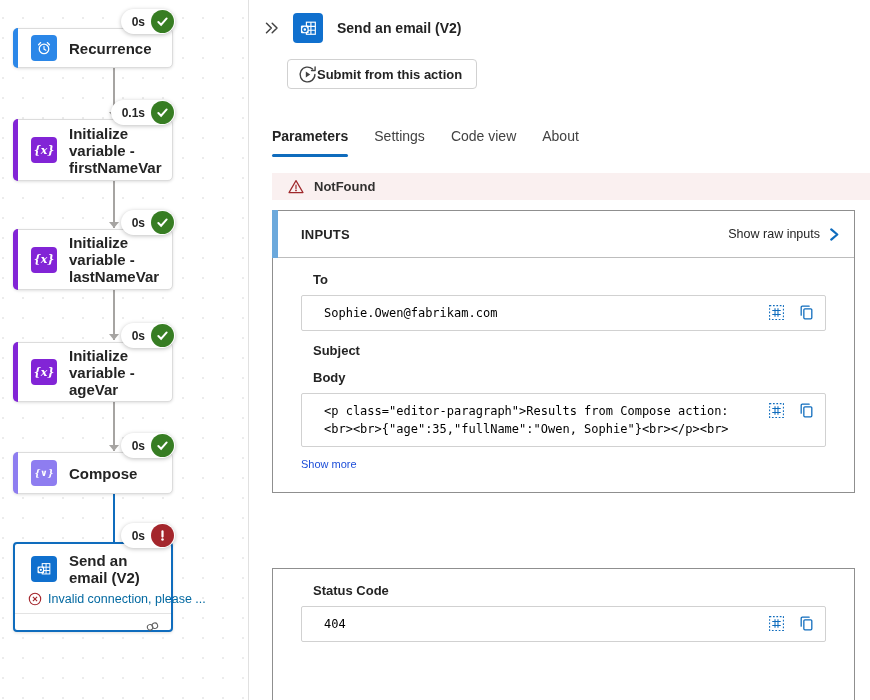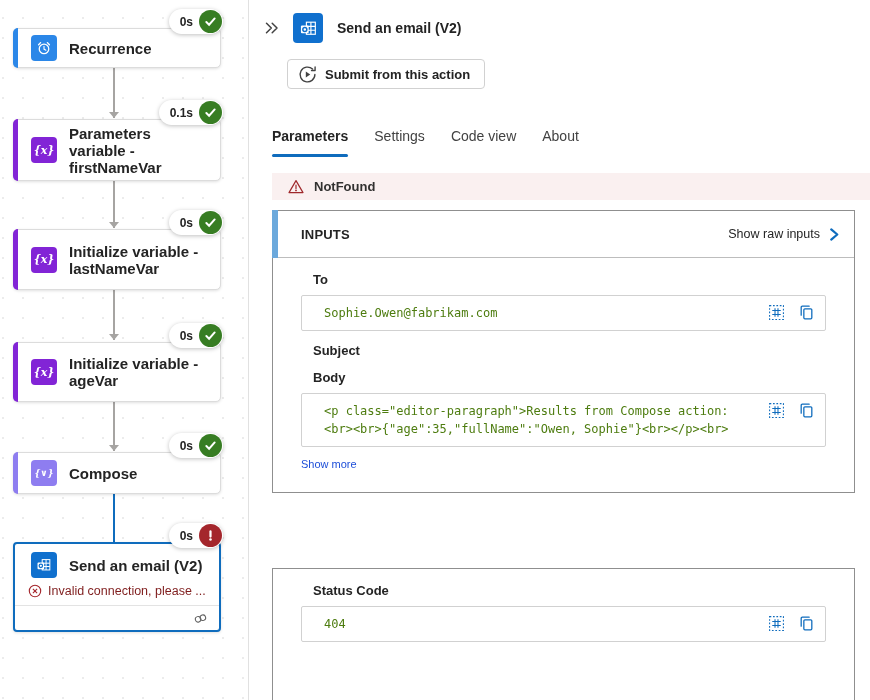--- a/index.html
+++ b/index.html
@@ -11,21 +11,21 @@
   
   .canvas { position:absolute; left:0; top:0; width:248px; height:700px; background:#fff;
             background-image:radial-gradient(circle,#ececec 1px,transparent 1.3px);
             background-size:20px 20px; background-position:13px 8px; }
 
   .edge { position:absolute; left:113px; width:1.6px; background:#a6a4a2; }
   .edge.arrow::after { content:''; position:absolute; bottom:0; left:-4.2px;
             border:5px solid transparent; border-bottom:0; border-top:6px solid #a6a4a2; }
   .edge.blue { background:#0f6cbd; width:2px; }
 
-  .node { position:absolute; left:13px; width:208px; }
+  .node { position:absolute; left:13px; width:160px; }
   .ncard { position:relative; height:100%; background:#fff; border:1px solid #dcdcdc;
            border-radius:5px; box-shadow:0 1px 3px rgba(0,0,0,.12);
            display:flex; align-items:center; gap:12px; padding-left:17px; }
   .naccent { position:absolute; left:-1px; top:-1px; bottom:-1px; width:5px;
              border-radius:5px 0 0 5px; }
   .nicon { width:26px; height:26px; border-radius:4px; color:#fff; flex:none;
            display:flex; align-items:center; justify-content:center; }
   .nicon .glyph { font-family:"DejaVu Serif", serif; font-style:italic; font-weight:600; font-size:11px; }
   .ntitle { font-size:15px; font-weight:600; line-height:17px; padding-right:10px; }
 
@@ -34,38 +34,38 @@
            display:flex; align-items:center; gap:6px; padding:0 1px 0 11px; }
   .bdur { font-size:12px; font-weight:700; }
   .bcirc { width:23px; height:23px; border-radius:50%; display:flex;
            align-items:center; justify-content:center; }
   .bcirc.ok { background:#377d23; }
   .bcirc.err { background:#a4262c; }
 
   .node.email .ncard { display:block; padding:0; border:2px solid #0f6cbd; border-radius:4px; }
   .erow1 { display:flex; align-items:center; gap:12px; padding:8px 0 5px 16px; }
   .erow2 { display:flex; align-items:center; gap:6px; padding:1px 6px 7px 13px;
-           color:#7f1d1d; font-size:12.5px; white-space:nowrap; }
+           color:#0369a1; font-size:12.5px; white-space:nowrap; }
   .efoot { border-top:1px solid #e3e3e3; height:25px; display:flex; align-items:center;
            justify-content:flex-end; padding-right:11px; }
 
   .divider { position:absolute; left:248px; top:0; width:1px; height:700px; background:#e1e1e1; }
 
   
   .panel { position:absolute; left:249px; top:0; width:621px; height:700px; background:#fff; }
 
   .phead { position:absolute; top:13px; left:12px; display:flex; align-items:center; gap:10px; }
   .collapse-btn { width:22px; height:22px; display:flex; align-items:center; justify-content:center; cursor:pointer; }
   .picon { width:30px; height:30px; border-radius:4px; background:#1070ce;
            display:flex; align-items:center; justify-content:center; }
   .ptitle { font-size:14px; font-weight:600; margin-left:4px; }
 
   .submit { position:absolute; top:59px; left:38px; height:30px; padding:0 14px 0 10px;
             background:#fff; border:1px solid #d1d1d1; border-radius:4px;
-            display:flex; align-items:center; gap:8px; font-size:13px; font-weight:600;
+            display:flex; align-items:center; font-size:13px; font-weight:600;
             color:#242424; cursor:pointer; font-family:"Liberation Sans", sans-serif; }
 
   .tabs { position:absolute; top:128px; left:23px; display:flex; gap:26px;
           font-size:14px; color:#424242; }
   .tab { cursor:pointer; position:relative; padding-bottom:10px; }
   .tab.active { font-weight:700; color:#242424; }
   .tab.active::after { content:''; position:absolute; left:0; right:0; bottom:-3px;
             height:3px; background:#0f6cbd; border-radius:2px; }
 
   .banner { position:absolute; top:173px; left:23px; width:608px; height:27px; background:#faf0f0;
@@ -78,21 +78,21 @@
   .shead { position:relative; display:flex; align-items:center; justify-content:space-between;
            height:47px; border-bottom:1px solid #bdbdbd; padding:0 14px 0 28px; }
   .sbar { position:absolute; left:-1px; top:-1px; bottom:-1px; width:6px; background:#6ca9dc; }
   .sheading { font-size:13px; font-weight:700; letter-spacing:.2px; }
   .saction { display:flex; align-items:center; gap:9px; font-size:12.5px; color:#242424; cursor:pointer; }
   .sbody { padding:14px 28px 20px 28px; }
   .flabel { font-size:13px; font-weight:600; margin:12px 12px 8px; }
   .flabel:first-child { margin-top:0; }
   .fbox { position:relative; border:1px solid #d1d1d1; border-radius:2px; min-height:34px;
           padding:8px 95px 8px 22px; font-family:"DejaVu Sans Mono","Liberation Mono",monospace;
-          font-size:12px; line-height:18px; color:#4d7c0f; }
+          font-size:12px; line-height:18px; color:#000000; }
   .ficons { position:absolute; top:8px; right:10px; display:flex; gap:13px; }
   .ficons span { cursor:pointer; display:flex; }
   .showmore { margin-top:11px; font-size:11px; color:#1d4ed8; cursor:pointer; display:inline-block; }
 </style>
 </head>
 <body>
 
 <div class="app">
 
   <div class="canvas">
@@ -132,21 +132,21 @@
           <svg width="13" height="13" viewBox="0 0 14 14">
               <path d="M2.5 7.5l3 3 6-6.8" stroke="#fff" stroke-width="2.1" fill="none" stroke-linecap="round"></path>
             </svg>
         </span>
       </div>
       <div class="ncard">
         <span class="naccent" style="background:#8224d6;"></span>
         <span class="nicon" style="background:#8224d6;">
           <span class="glyph">{x}</span>
         </span>
-        <span class="ntitle">Parameters variable - firstNameVar</span>
+        <span class="ntitle">Initialize variable - firstNameVar</span>
       </div>
     </div>
 
     <div class="node" style="top:229px;height:61px;">
       <div class="badge">
         <span class="bdur">0s</span>
         <span class="bcirc ok">
           <svg width="13" height="13" viewBox="0 0 14 14">
               <path d="M2.5 7.5l3 3 6-6.8" stroke="#fff" stroke-width="2.1" fill="none" stroke-linecap="round"></path>
             </svg>

